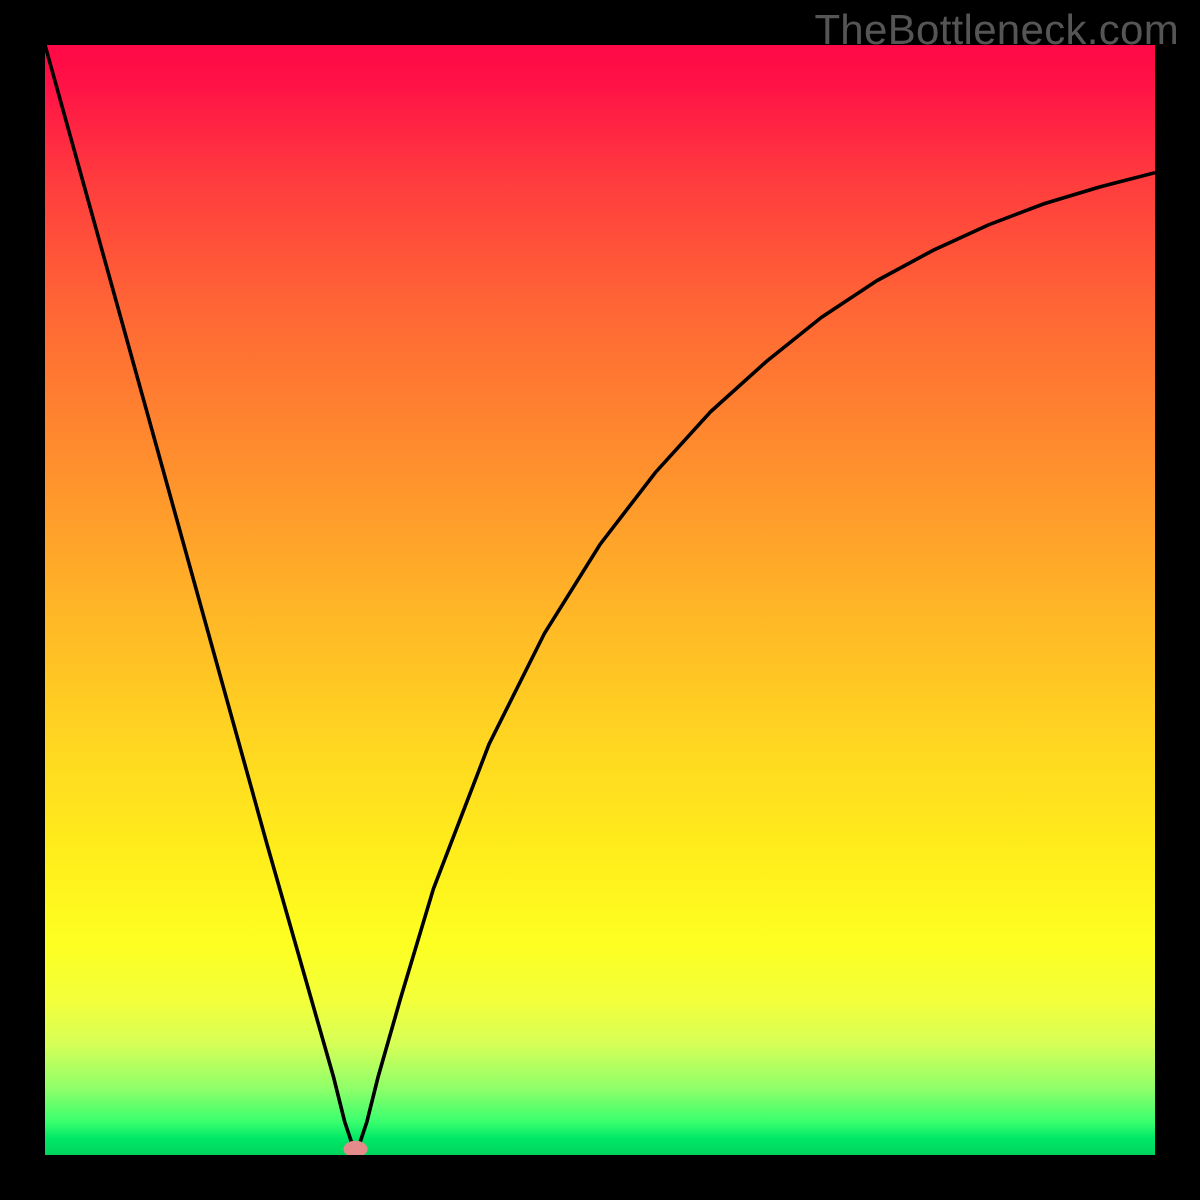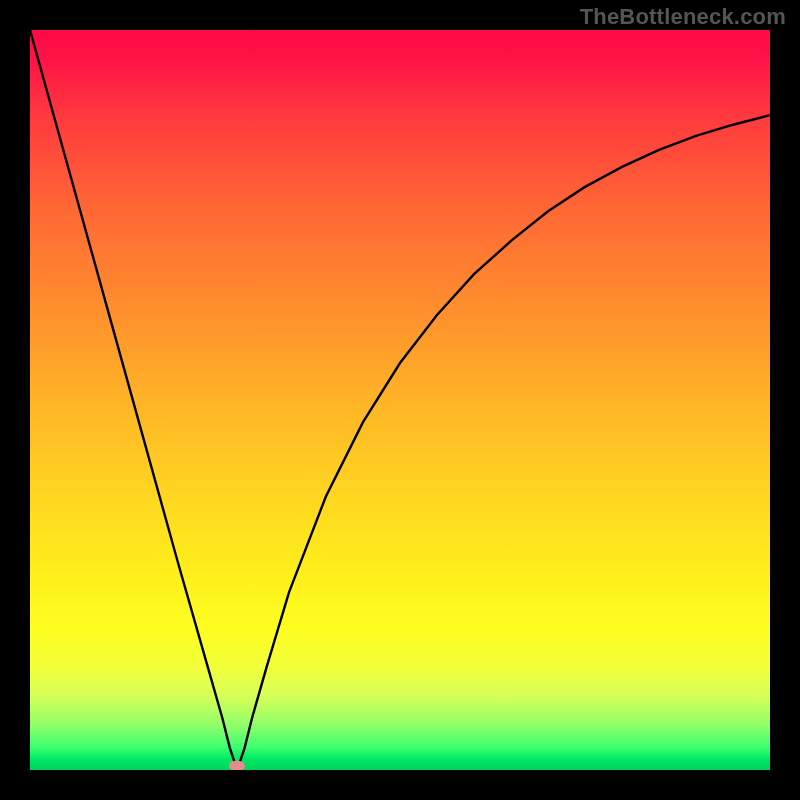--- a/index.html
+++ b/index.html
@@ -15,22 +15,22 @@
     width: 800px;
     height: 800px;
     background: #000;
     position: relative;
   }
   .watermark {
     position: absolute;
     top: 4px;
     right: 14px;
     color: #555;
-    font-size: 22px;
-    font-weight: 700;
+    font-size: 28px;
+    font-weight: 400;
     letter-spacing: 0.2px;
     z-index: 5;
   }
   .plot {
     position: absolute;
     left: 30px;
     top: 30px;
     width: 740px;
     height: 740px;
     

